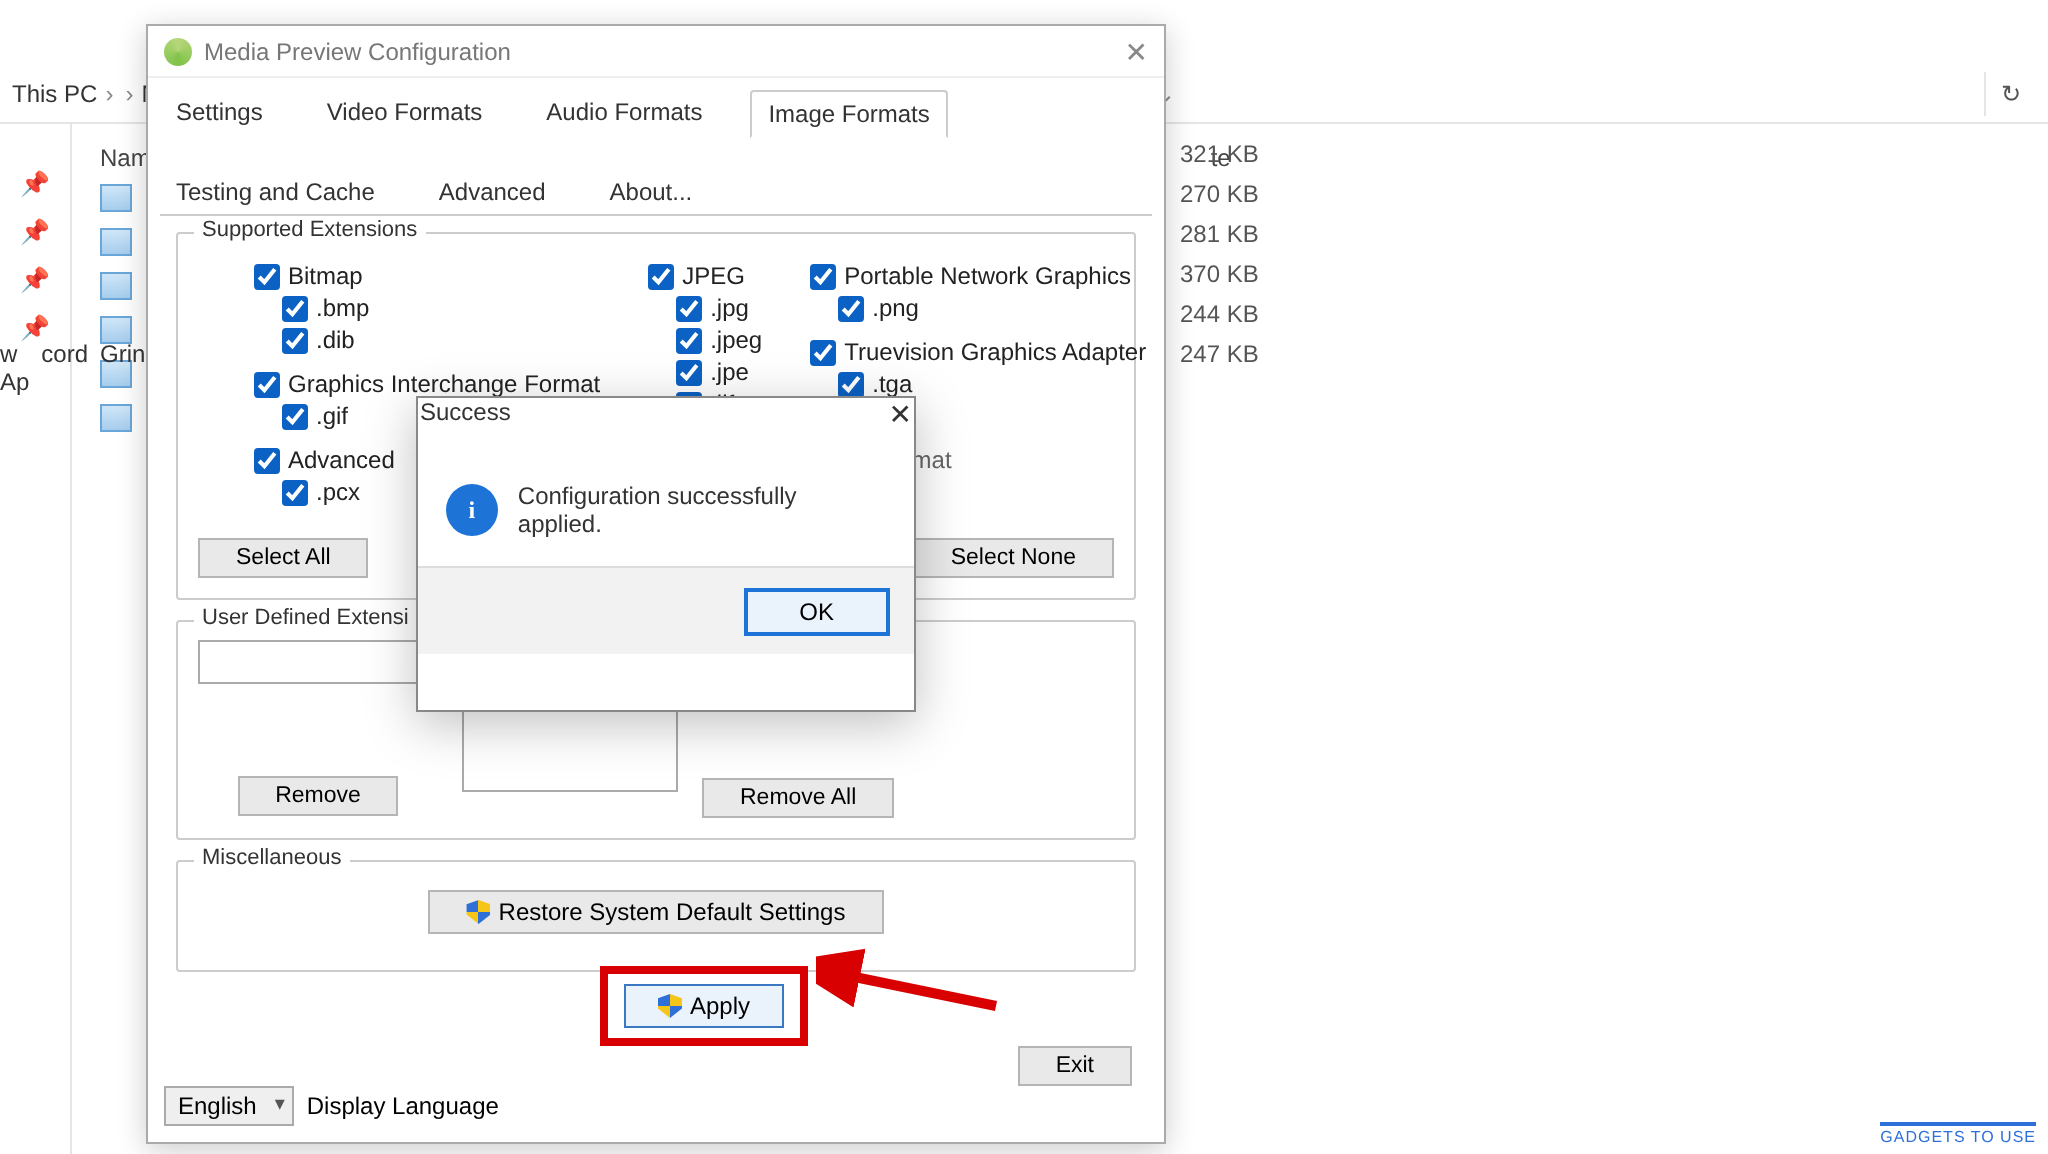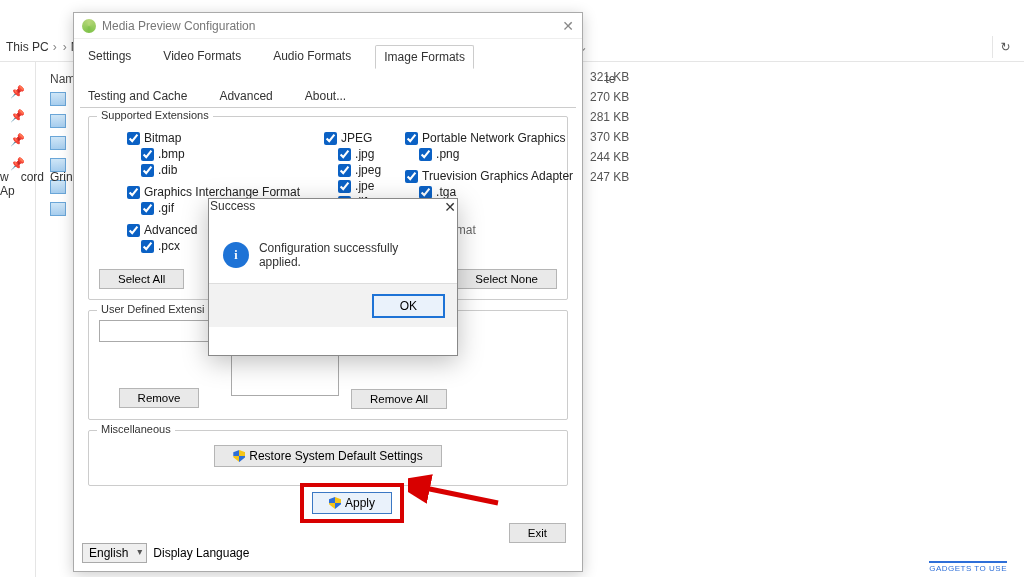--- a/index.html
+++ b/index.html
@@ -67,21 +67,21 @@
 .modal-hdr { height: 28px; display: flex; align-items: flex-start; padding: 0 1px; color: #333; }
 .modal-hdr .x { margin-left: auto; font-size: 14px; color: #333; cursor: pointer; }
 .modal-body { display: flex; align-items: center; gap: 10px; padding: 14px 14px; color: #333; }
 .info-icon { width: 26px; height: 26px; border-radius: 50%; background: #1e73d6; display: flex; align-items: center; justify-content: center; color: #fff; font-weight: bold; font-family: Georgia, serif; }
 .modal-foot { background: #f2f2f2; height: 44px; display: flex; align-items: center; justify-content: flex-end; padding: 0 12px; border-top: 1px solid #ddd; }
 .ok-btn { border: 2px solid #1e73d6; background: #eaf2fb; padding: 3px 26px; cursor: pointer; }
 
 
 .arrow { position: absolute; left: 408px; top: 471px; width: 100px; height: 40px; pointer-events: none; }
 
-.watermark { position: absolute; right: 17px; bottom: 4px; font-size: 8px; color: #2e6fd8; letter-spacing: .5px; border-top: 2px solid #2e6fd8; padding-top: 1px; }
+.watermark { position: absolute; right: 6px; bottom: 4px; font-size: 8px; color: #2e6fd8; letter-spacing: .5px; border-top: 2px solid #2e6fd8; padding-top: 1px; }
 </style>
 </head>
 <body>
 
 <div class="explorer">
   <div class="addr-bar">
     <span class="addr-seg">
         <span>This PC</span>
         <span class="chev">›</span>
       </span>

